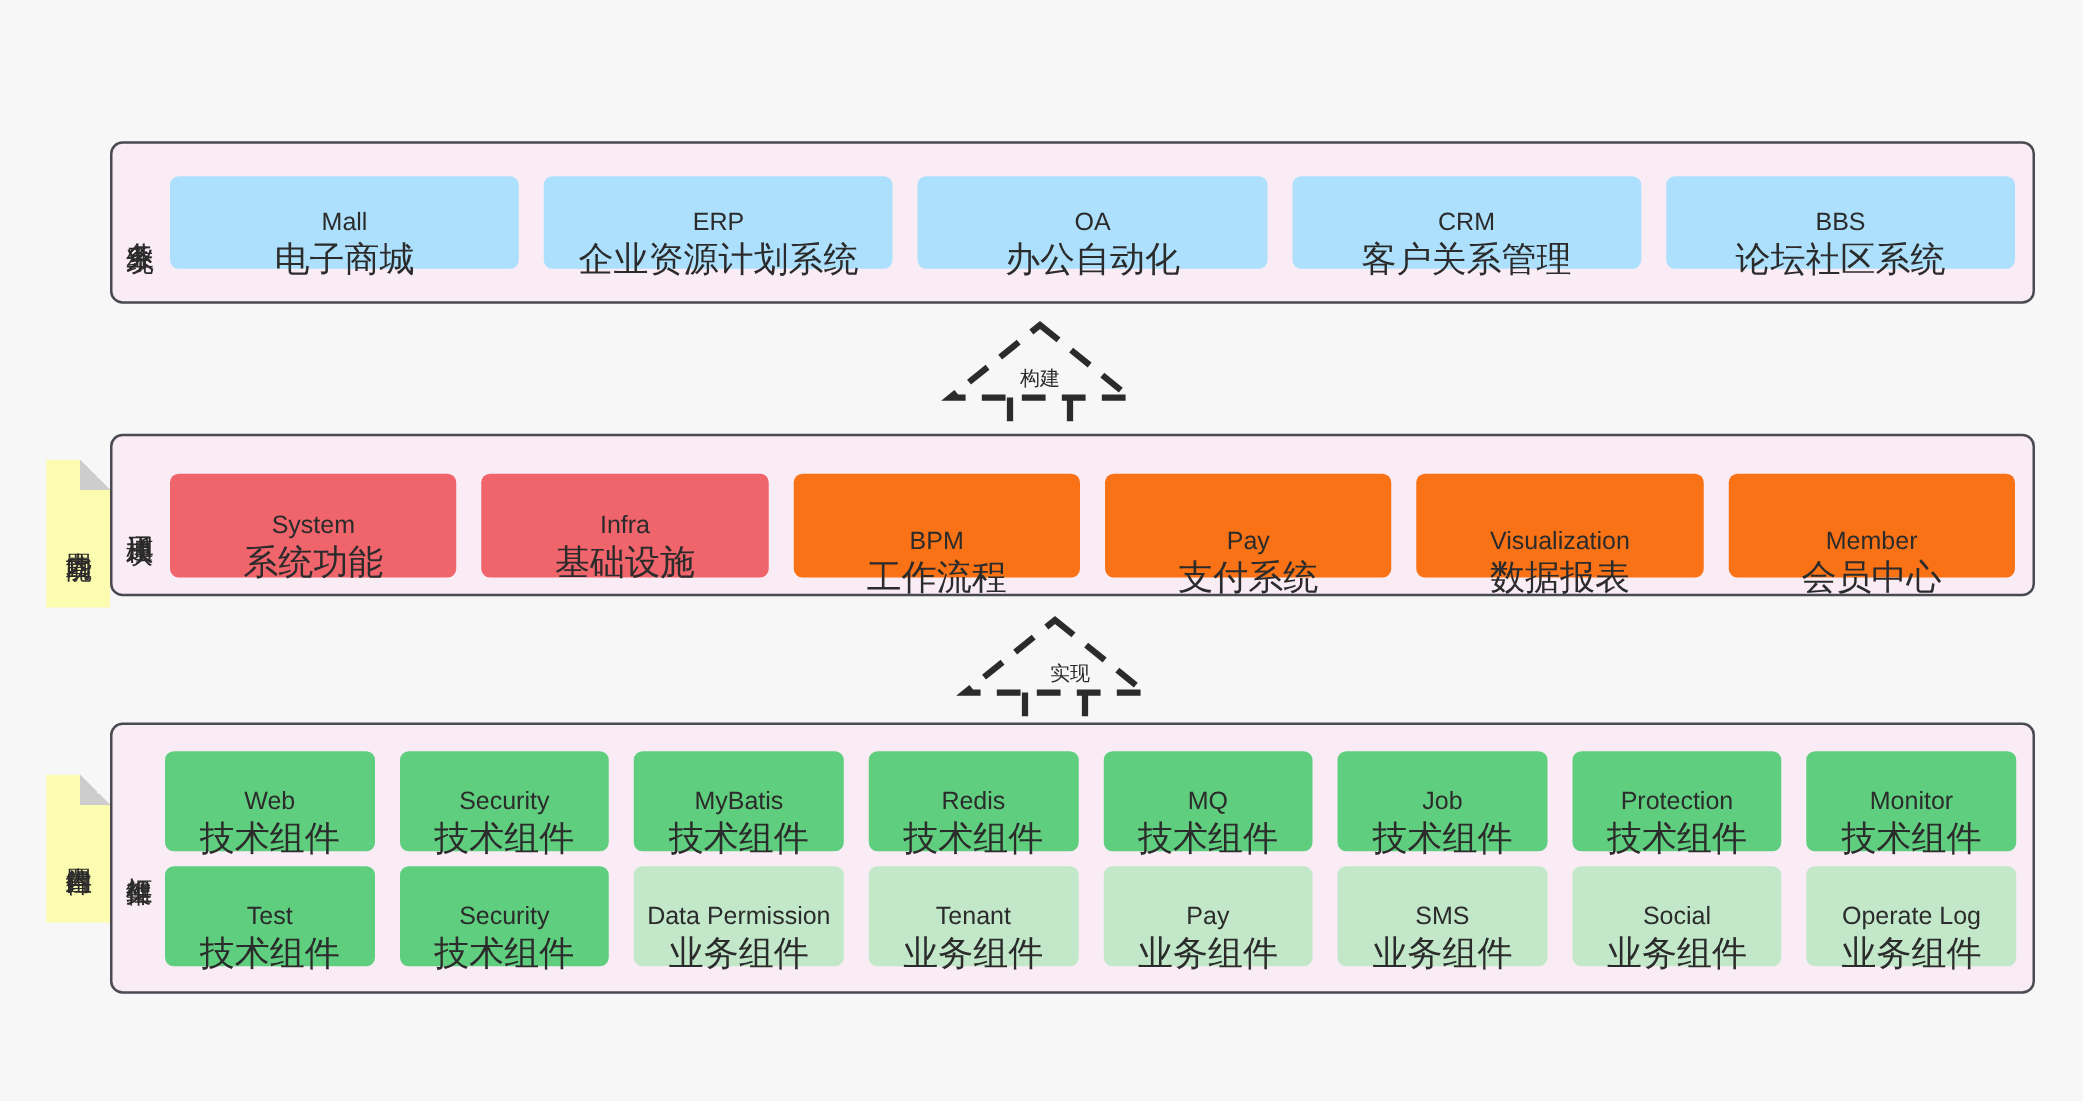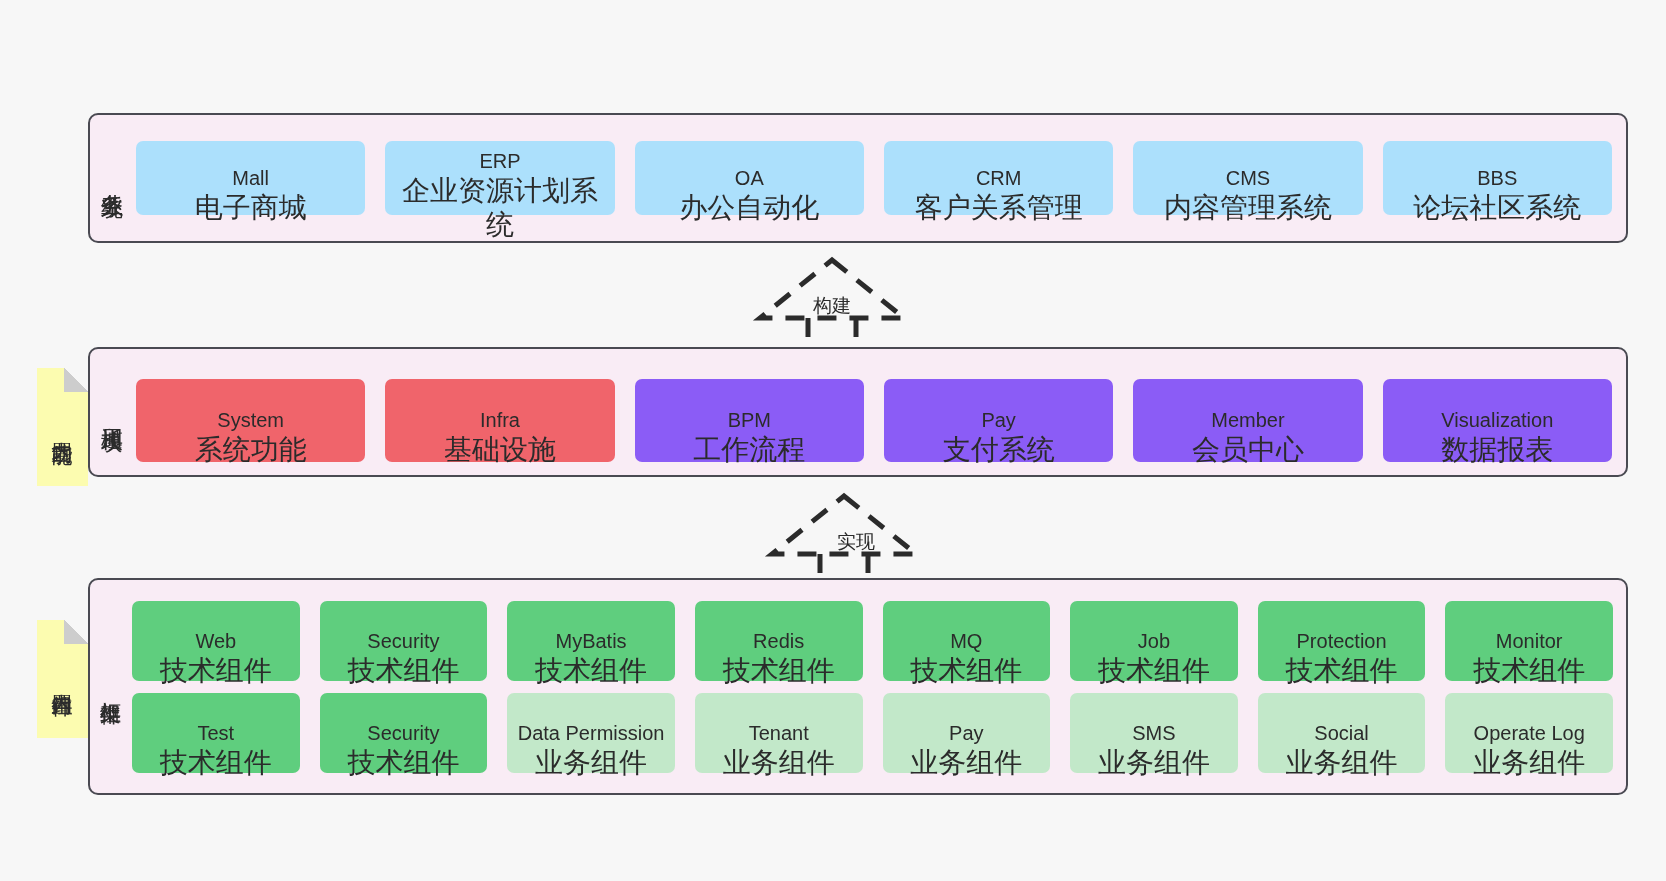--- a/index.html
+++ b/index.html
@@ -78,21 +78,21 @@
     color: #2b2b2b;
     white-space: normal;
     margin-top: 36px;
   }
   .box .sub {
     font-size: 28px;
     color: #2b2b2b;
   }
   .box.blue      { background: #ace0fc; }
   .box.red       { background: #f0646b; }
-  .box.pink      { background: #8b5cf6; }
+  .box.pink      { background: #f97316; justify-content: space-between; }
   .box.green     { background: #5fce7e; }
   .box.lightgreen{ background: #c2e8c9; }
 
   
   #layer-business { left: 88px;  top: 113px; width: 1540px; height: 130px; }
   #layer-business .layer-body { padding: 0 14px 0 2px; }
   #layer-business .box { height: 74px; }
 
   #layer-common   { left: 88px;  top: 347px; width: 1540px; height: 130px; }
   #layer-common .layer-body { padding: 16px 14px 0 2px; }
@@ -132,21 +132,21 @@
   #note-builtin-functions  { left: 37px; top: 368px; width: 51px; height: 118px; }
   #note-builtin-components { left: 37px; top: 620px; width: 51px; height: 118px; }
 
   
   .arrow {
     position: absolute;
     z-index: 2;
   }
   .arrow .arrow-label {
     position: absolute;
-    font-size: 19px;
+    font-size: 16px;
     color: #2b2b2b;
     background: transparent;
     white-space: nowrap;
     text-align: center;
   }
   #arrow-build   { left: 752px; top: 256px; width: 160px; height: 92px; }
   #arrow-build .arrow-label   { left: 52px; top: 37px; width: 56px; }
   #arrow-realize { left: 764px; top: 492px; width: 160px; height: 92px; }
   #arrow-realize .arrow-label { left: 64px; top: 37px; width: 56px; }
 </style>
@@ -169,24 +169,20 @@
         </div>
         <div class="box blue">
           <span class="name">OA</span>
           <span class="sub">办公自动化</span>
         </div>
         <div class="box blue">
           <span class="name">CRM</span>
           <span class="sub">客户关系管理</span>
         </div>
         <div class="box blue">
-          <span class="name">CMS</span>
-          <span class="sub">内容管理系统</span>
-        </div>
-        <div class="box blue">
           <span class="name">BBS</span>
           <span class="sub">论坛社区系统</span>
         </div>
       </div>
     </div>
   </div>
 
   <div class="arrow" id="arrow-build">
     <svg width="160" height="92" viewBox="0 0 160 92">
       <path d="M 80 4 L 152 62 L 8 62 Z" fill="none" stroke="#2b2b2b" stroke-width="5" stroke-dasharray="19,13" stroke-linecap="butt" stroke-linejoin="miter"></path>
@@ -209,26 +205,26 @@
         </div>
         <div class="box pink">
           <span class="name">BPM</span>
           <span class="sub">工作流程</span>
         </div>
         <div class="box pink">
           <span class="name">Pay</span>
           <span class="sub">支付系统</span>
         </div>
         <div class="box pink">
+          <span class="name">Visualization</span>
+          <span class="sub">数据报表</span>
+        </div>
+        <div class="box pink">
           <span class="name">Member</span>
           <span class="sub">会员中心</span>
-        </div>
-        <div class="box pink">
-          <span class="name">Visualization</span>
-          <span class="sub">数据报表</span>
         </div>
       </div>
     </div>
   </div>
 
   <div class="arrow" id="arrow-realize">
     <svg width="160" height="92" viewBox="0 0 160 92">
       <path d="M 80 4 L 152 62 L 8 62 Z" fill="none" stroke="#2b2b2b" stroke-width="5" stroke-dasharray="19,13" stroke-linecap="butt" stroke-linejoin="miter"></path>
       <path d="M 56 62 L 56 92 M 104 62 L 104 92" fill="none" stroke="#2b2b2b" stroke-width="5" stroke-dasharray="19,13" stroke-linecap="butt"></path>
     </svg>

